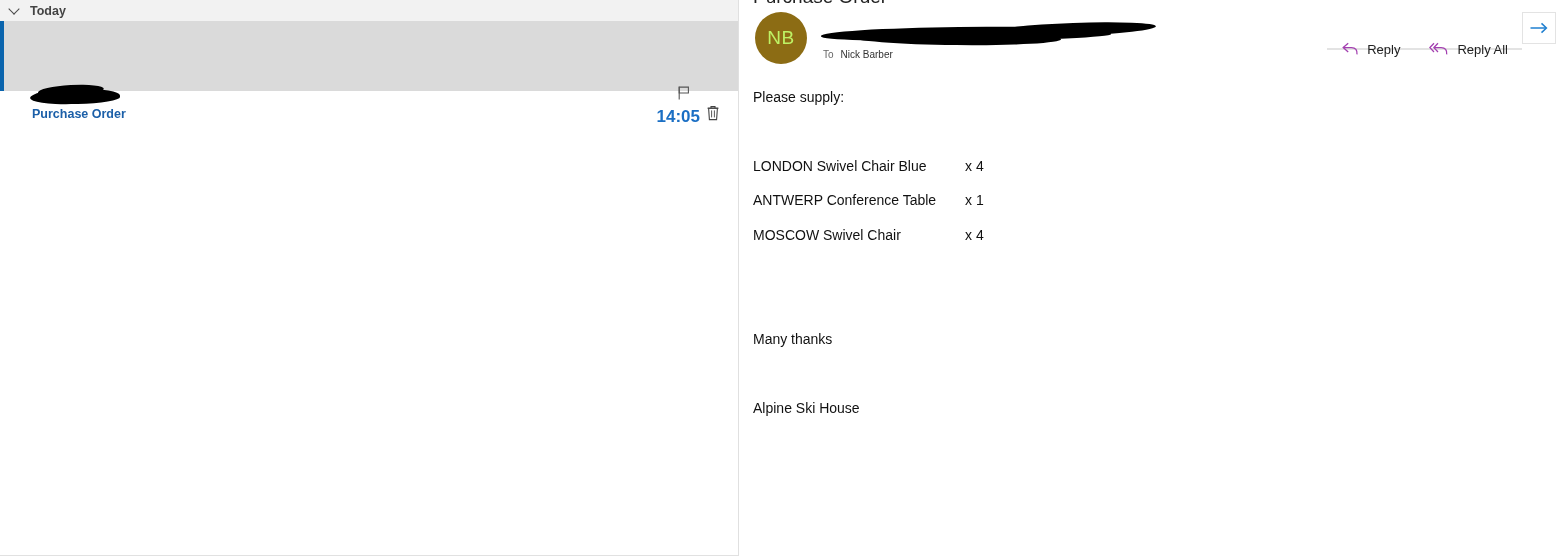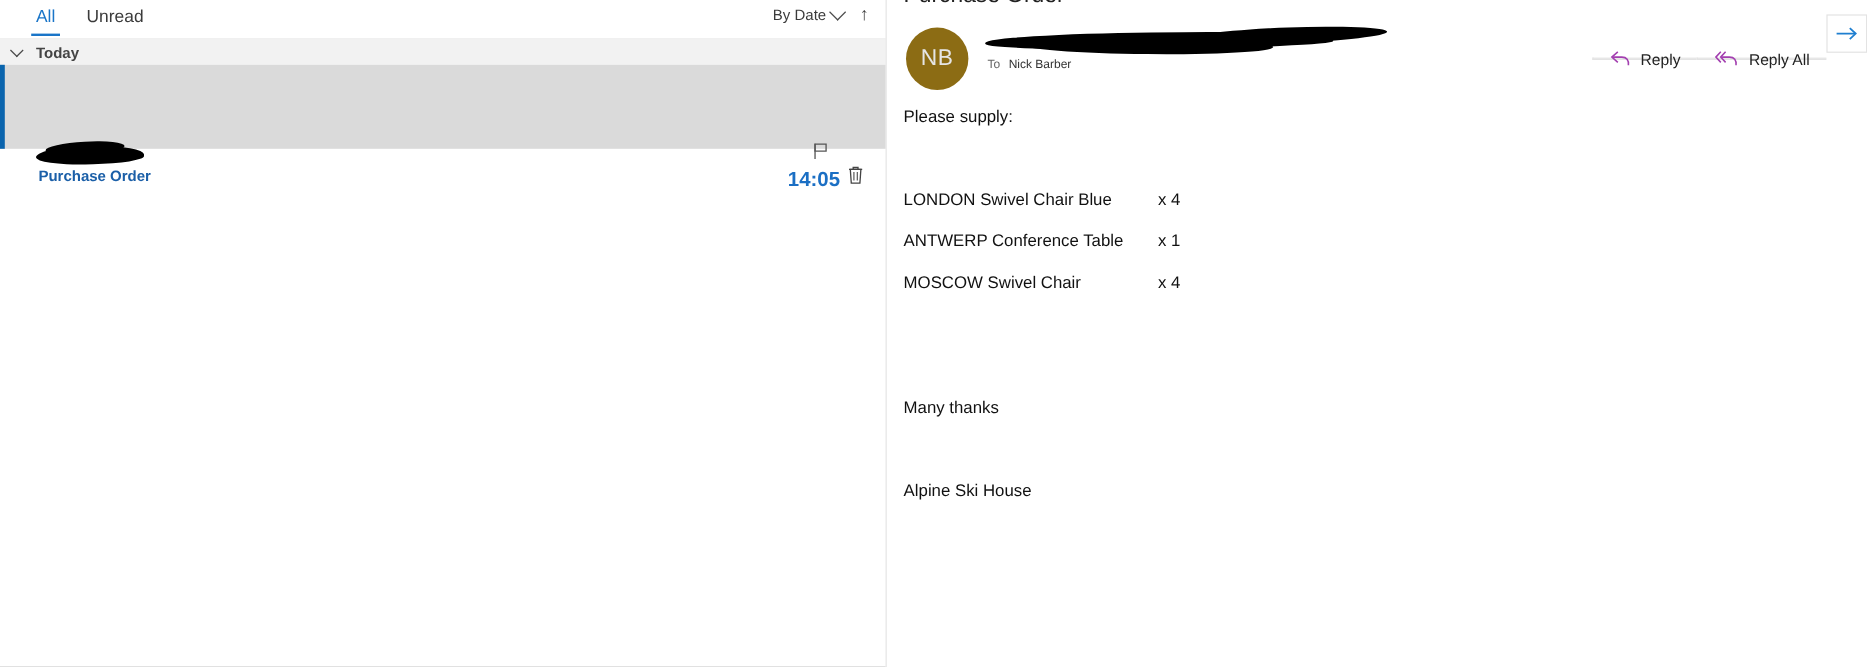--- a/index.html
+++ b/index.html
@@ -200,25 +200,25 @@
   }
   #subject-line {
     position: absolute;
     left: 14px; top: -14px;
     font-size: 19px;
     color: #222222;
     white-space: nowrap;
   }
   #avatar {
     position: absolute;
-    left: 16px; top: 23px;
+    left: 16px; top: 12px;
     width: 52px; height: 52px;
     border-radius: 50%;
     background: #8c6c14;
-    color: #e5e5e5;
+    color: #bef264;
     font-size: 19px;
     display: flex;
     align-items: center;
     justify-content: center;
     letter-spacing: 0.5px;
   }
   .redact-header {
     position: absolute;
     left: 82px; top: 27px;
     width: 290px; height: 14px;
@@ -311,31 +311,20 @@
     box-sizing: border-box;
   }
 </style>
 </head>
 <body>
 
 <div id="app">
 
   <div id="list-pane">
 
-    <div id="list-toolbar">
-      <div class="filter-tabs">
-        <div class="filter-tab active">All</div>
-        <div class="filter-tab">Unread</div>
-      </div>
-      <div class="sort-group">
-        <span class="sort-label">By Date</span>
-        <span class="chev-down"></span>
-        <span class="sort-arrow">↑</span>
-      </div>
-    </div>
 
     <div id="group-header">
       <span class="group-chev"></span>
       <span class="group-title">Today</span>
     </div>
 
     <div id="message-row">
       <div class="row-sender-wrap">
         <div class="row-sender"></div>
       </div>

